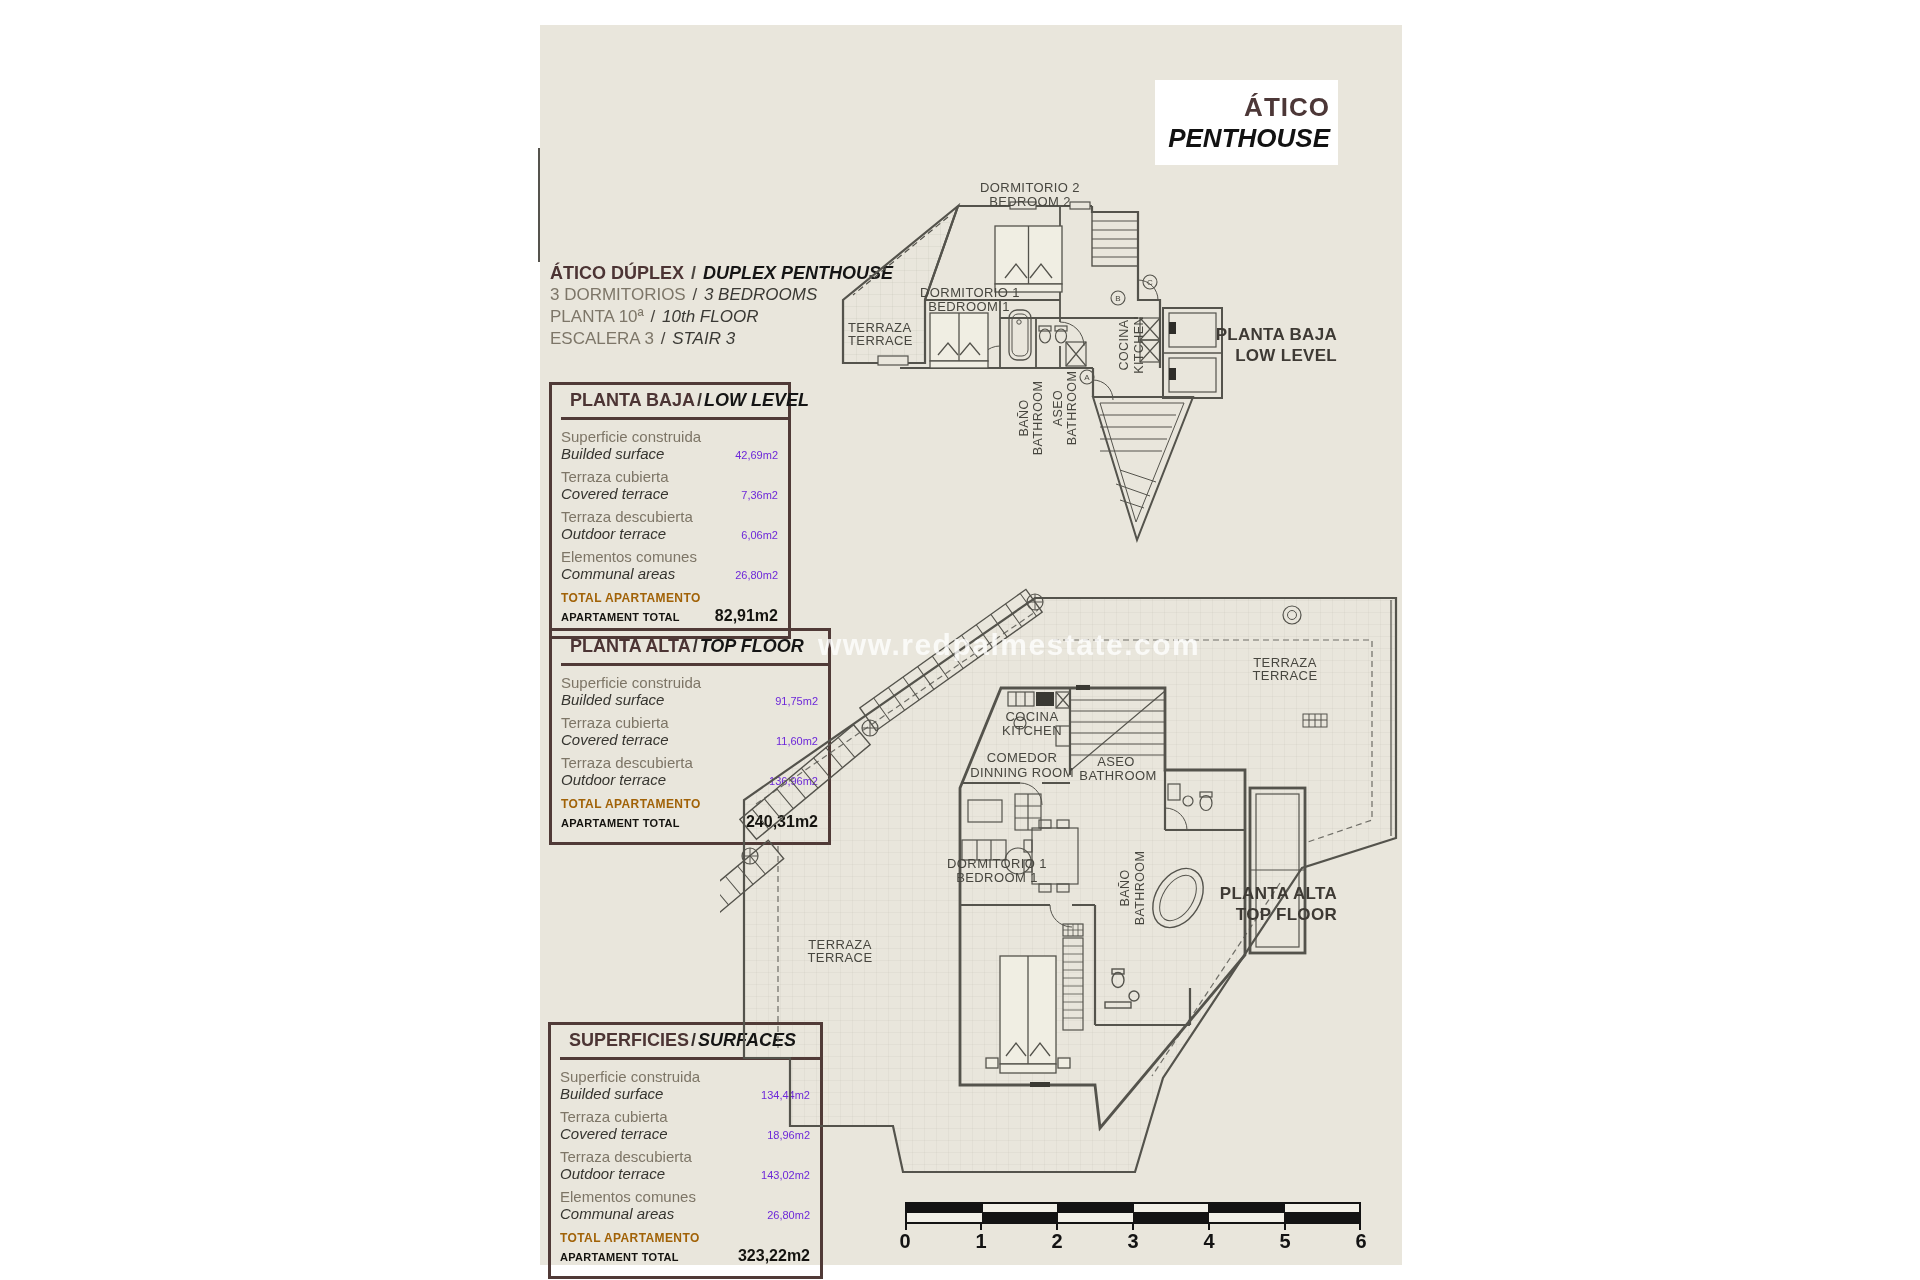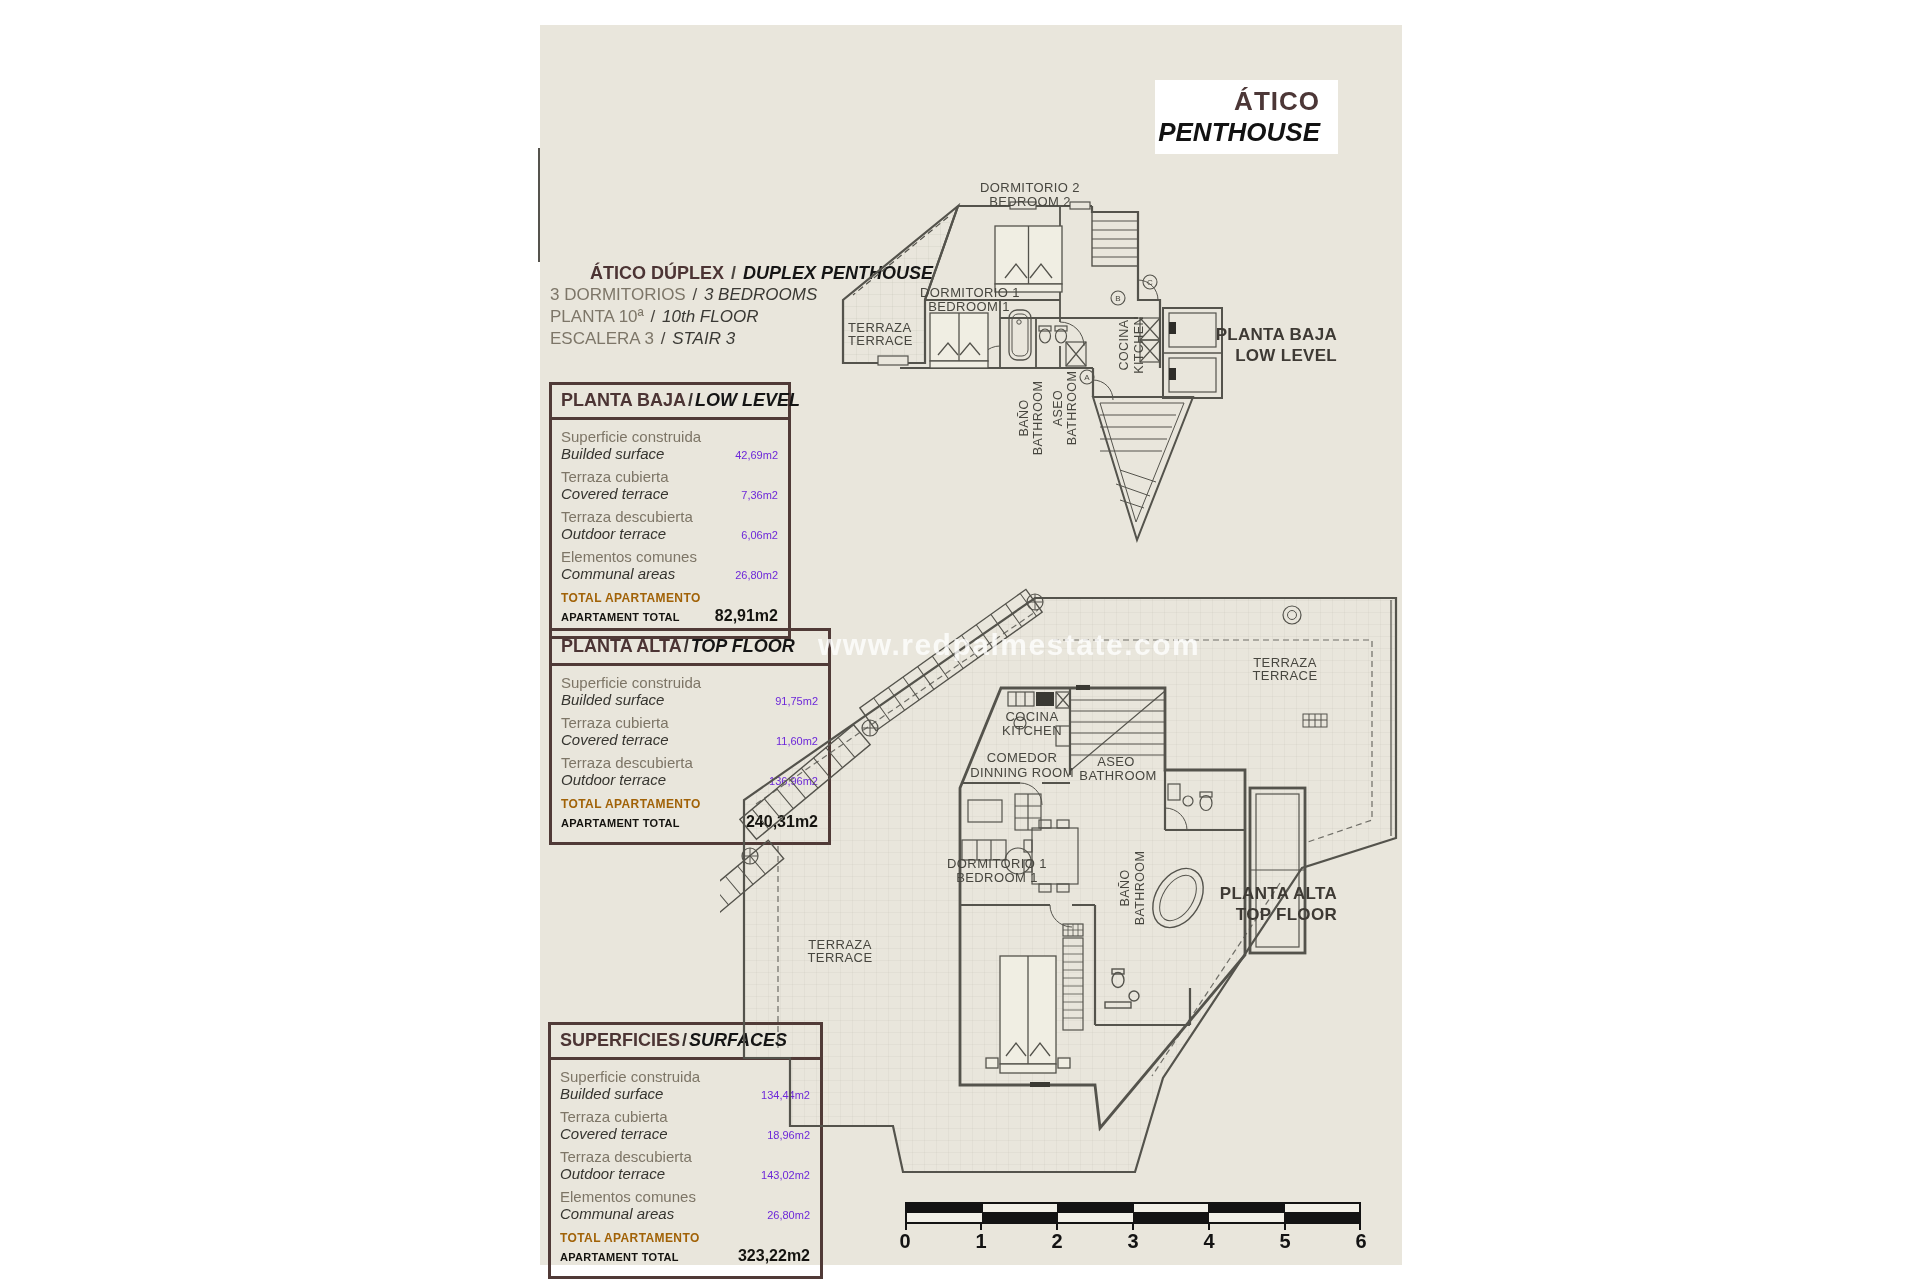--- a/index.html
+++ b/index.html
@@ -2,41 +2,41 @@
 <html><head>
 <meta charset="utf-8">
 <style>
   html,body{margin:0;padding:0;background:#ffffff;}
   .canvas{position:relative;width:1920px;height:1280px;background:#ffffff;overflow:hidden;
           font-family:"Liberation Sans",sans-serif;}
   .sheet{position:absolute;left:540px;top:25px;width:862px;height:1240px;background:#e9e6dc;}
   .crop-mark{position:absolute;left:-2px;top:123px;width:2px;height:114px;background:#55534d;}
 
   
-  .titlebox{position:absolute;left:615px;top:55px;width:183px;height:74px;background:#ffffff;
+  .titlebox{position:absolute;left:615px;top:55px;width:183px;height:85px;background:#ffffff;
             display:flex;flex-direction:column;justify-content:center;align-items:flex-end;
-            padding-right:18px;box-sizing:border-box;}
+            padding-right:8px;box-sizing:border-box;}
   .titlebox .t-es{font-size:26px;font-weight:bold;color:#4c3737;letter-spacing:1px;line-height:30px;}
   .titlebox .t-en{font-size:26px;font-weight:bold;font-style:italic;color:#121212;line-height:32px;}
 
   
   .infoblock{position:absolute;left:10px;top:237px;width:340px;}
   .info-line{font-size:17px;line-height:22px;white-space:nowrap;}
   .info-line .sep{margin:0 2px;color:#4a4640;}
   .info-line.first{font-size:18px;}
-  .info-line.first .es{font-weight:bold;color:#4c3434;margin-left:40px;}
+  .info-line.first .es{font-weight:bold;color:#4c3434;}
   .info-line.first .en{font-weight:bold;font-style:italic;color:#141414;}
   .info-line.first .sep{font-weight:bold;}
   .info-line .es{color:#7d7668;}
   .info-line .en{font-style:italic;color:#3a3934;}
 
   
   .sbox{position:absolute;border:3px solid #503a37;box-sizing:border-box;}
   .sbox-header{border-bottom:3px solid #503a37;padding:5px 9px 6px 9px;font-size:18px;
-               font-weight:bold;white-space:nowrap;}
+               font-weight:bold;white-space:nowrap;margin-left:9px;}
   .sbox-header .es{color:#4c3434;}
   .sbox-header .sep{color:#38302d;margin:0 2px;}
   .sbox-header .en{font-style:italic;color:#141414;}
   .sbox-body{padding:8px 10px 9px 9px;}
   .srow{margin-bottom:5px;}
   .srow .es{font-size:15px;line-height:17px;color:#7d7566;}
   .srow .row2{display:flex;justify-content:space-between;align-items:baseline;}
   .srow .en{font-size:15px;line-height:18px;font-style:italic;color:#35342f;}
   .srow .val{font-size:11px;color:#6d28d9;}
   .stotal{margin-top:7px;}

